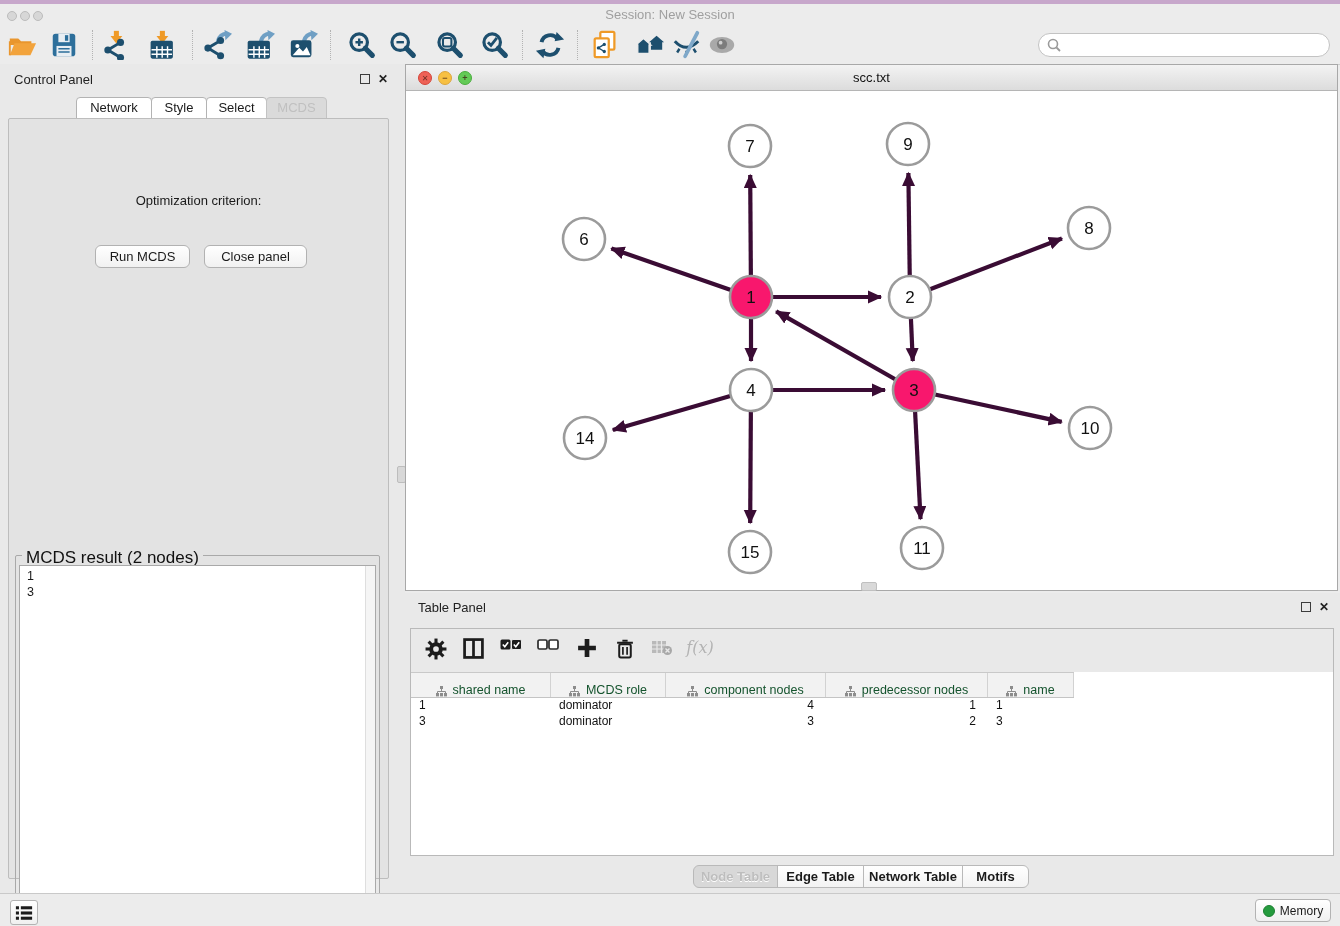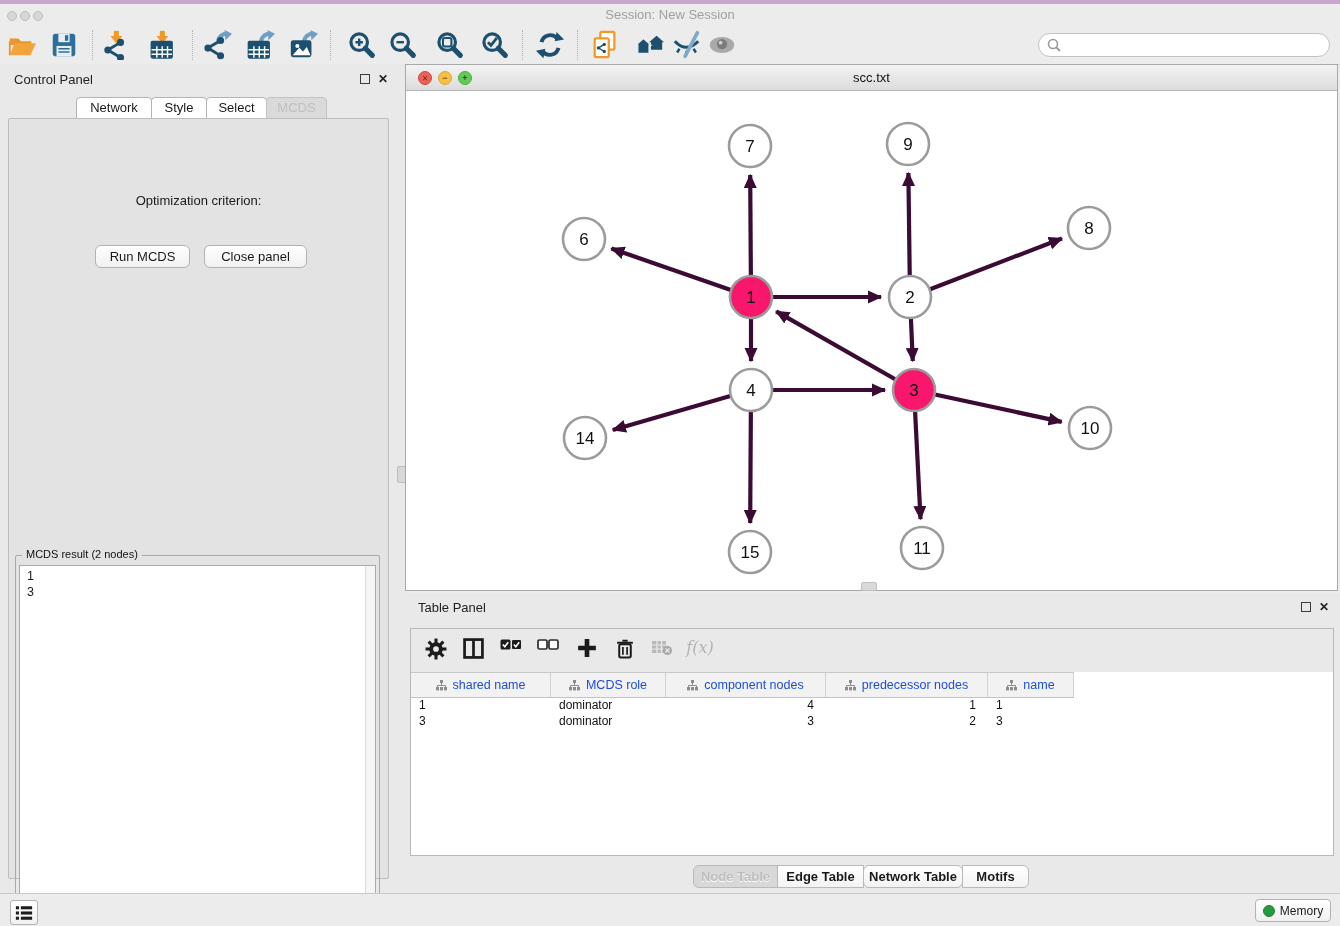--- a/index.html
+++ b/index.html
@@ -31,21 +31,21 @@
   .opt-label{position:absolute;left:0;width:100%;top:74px;text-align:center;font-size:13px;}
   .combo{position:absolute;left:37px;top:93px;width:306px;height:22px;background:linear-gradient(#ffffff,#f4f4f4);
          border:1px solid #adadad;border-radius:5px;font-size:13px;line-height:22px;padding-left:11px;box-sizing:border-box;}
   .combo .chev{position:absolute;right:9px;top:3px;width:8px;height:16px;}
   .chev i{display:block;width:0;height:0;border-left:4px solid transparent;border-right:4px solid transparent;}
   .chev i.up{border-bottom:5px solid #4a4a4a;margin-bottom:3px;}
   .chev i.dn{border-top:5px solid #4a4a4a;}
   .macbtn{position:absolute;height:23px;background:linear-gradient(#ffffff,#f1f1f1);border:1px solid #b2b2b2;border-radius:6px;
           font-size:13px;text-align:center;line-height:21px;box-sizing:border-box;}
   .groupbox{position:absolute;left:6px;top:436px;width:363px;height:373px;border:1px solid #a9a9a9;border-radius:2px;}
-  .grouplabel{position:absolute;left:6px;top:-8px;background:#e3e3e3;padding:0 4px;font-size:11px;color:#111;}
+  .grouplabel{position:absolute;left:6px;top:-8px;background:#e3e3e3;padding:0 4px;font-size:17px;color:#111;}
   .resultarea{position:absolute;left:3px;top:9px;right:3px;bottom:3px;background:#fff;border:1px solid #a9a9a9;
               font-size:12.5px;line-height:16px;padding:2px 0 0 7px;box-sizing:border-box;}
   .resultarea .scrolltrack{position:absolute;right:0;top:0;bottom:0;width:9px;background:#f5f5f5;border-left:1px solid #dedede;}
   
   .vsash{position:absolute;left:397px;top:64px;width:8px;height:829px;background:#e9e9e9;}
   .vgrip{position:absolute;left:0;top:402px;width:7px;height:15px;background:#d8d8d8;border:1px solid #bdbdbd;border-radius:2px;}
   
   .netframe{position:absolute;left:405px;top:64px;width:933px;height:527px;background:#fff;border:1px solid #a8a8a8;box-sizing:border-box;}
   .nettitle{position:absolute;left:0;top:0;right:0;height:25px;background:linear-gradient(#f3f3f3,#dcdcdc);border-bottom:1px solid #b5b5b5;}
   .nettitle .t{position:absolute;left:0;right:0;top:5px;text-align:center;font-size:13px;color:#111;}
@@ -58,21 +58,21 @@
   .tlight.grn::after{content:"+";font-weight:bold;}
   #graph{position:absolute;left:0;top:25px;}
   .hgrip{position:absolute;left:455px;bottom:-1px;width:14px;height:7px;background:#d9d9d9;border:1px solid #c0c0c0;border-radius:2px;}
   
   .tpanel{position:absolute;left:405px;top:593px;width:935px;height:300px;background:#e9e9e9;}
   .tbox{position:absolute;left:5px;top:35px;width:924px;height:228px;background:#fff;border:1px solid #b9b9b9;box-sizing:border-box;}
   .ttool{position:absolute;left:0;top:0;right:0;height:43px;background:#e9e9e9;}
   .ttool .ic{position:absolute;top:9px;width:26px;height:26px;display:flex;justify-content:center;}
   .fx{font-family:"DejaVu Serif",serif;font-style:italic;font-size:16px;color:#b3b3b3;}
   .thead{position:absolute;left:0;top:43px;height:24px;display:flex;background:#f2f2f2;border-top:1px solid #c9c9c9;border-bottom:1px solid #c4c4c4;}
-  .th{box-sizing:border-box;border-right:1px solid #d2d2d2;font-size:12.5px;display:flex;align-items:center;justify-content:center;gap:6px;color:#1d4ed8;}
+  .th{box-sizing:border-box;border-right:1px solid #d2d2d2;font-size:12.5px;display:flex;align-items:flex-end;justify-content:center;gap:6px;color:#14532d;}
   .tbody{position:absolute;left:0;top:68px;right:0;}
   .tr{display:flex;height:16px;}
   .td{box-sizing:border-box;font-size:12px;line-height:16px;padding:0 12px 0 8px;color:#111;}
   .td.r{text-align:right;}
   .btabs{position:absolute;left:282px;top:272px;height:23px;display:flex;}
   .btab{height:21px;line-height:21px;font-size:13px;font-weight:bold;text-align:center;background:linear-gradient(#ffffff,#f3f3f3);
         border:1px solid #b9b9b9;margin-left:-1px;}
   .btab:first-child{border-radius:6px 0 0 6px;margin-left:6px;}
   .btab:last-child{border-radius:0 6px 6px 0;}
   .btab.sel{background:#d8d8d8;color:#bdbdbd;text-shadow:0 1px 0 #fff;}
@@ -496,21 +496,21 @@
             <div class="td" style="width: 115px;">dominator</div>
             <div class="td r" style="width: 160px;">3</div>
             <div class="td r" style="width: 162px;">2</div>
             <div class="td" style="width: 86px;">3</div>
           </div>
         </div>
     </div>
     <div class="btabs">
         <div class="btab sel" style="width: 83px;">Node Table</div>
         <div class="btab" style="width: 85px;">Edge Table</div>
-        <div class="btab" style="width: 98px; border-radius: 6px;">Network Table</div>
+        <div class="btab" style="width: 98px;">Network Table</div>
         <div class="btab" style="width: 65px;">Motifs</div>
       </div>
   </div>
 
   <div class="statusbar">
     <div class="sq-btn">
       <svg width="18" height="16" viewBox="0 0 20 17">
           <g fill="#1c1c1c">
             <rect x="1" y="1" width="3.4" height="3.4"></rect>
             <rect x="6.5" y="1" width="12.5" height="3.4"></rect>

